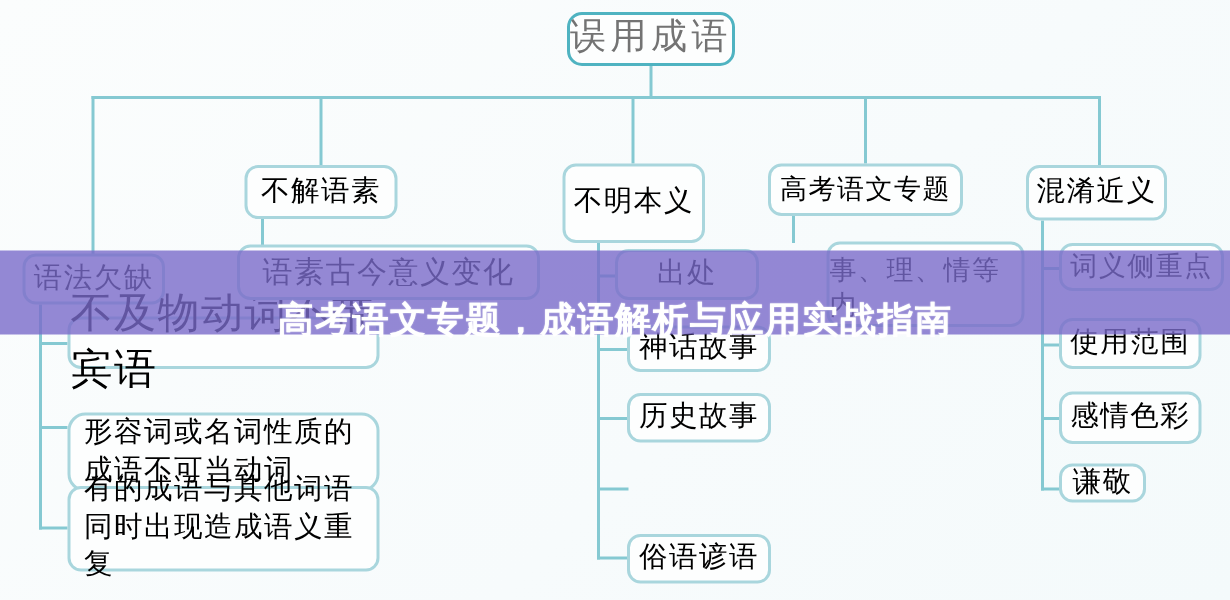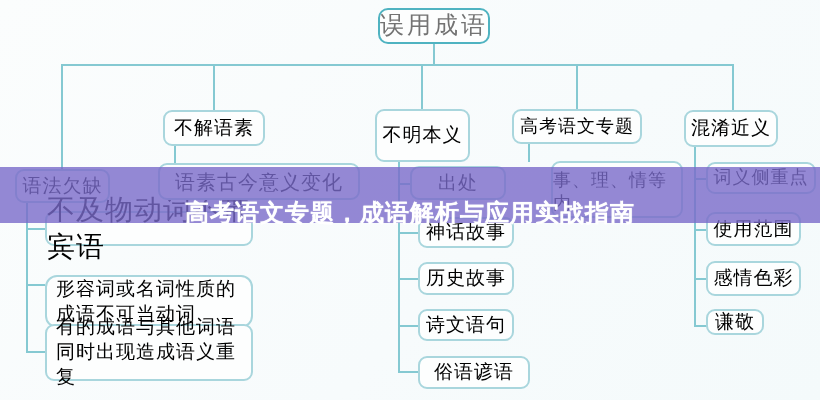--- a/index.html
+++ b/index.html
@@ -79,22 +79,21 @@
   <div class="node multiline" style="left:45px;top:275px;width:208px;height:53px;border-radius:12px;">形容词或名词性质的成语不可当动词</div>
   <div class="node multiline" style="left:45px;top:324px;width:208px;height:57px;">有的成语与其他词语同时出现造成语义重复</div>
 
   <div class="node" style="left:163px;top:110px;width:102px;height:36px;">不解语素</div>
   <div class="node" style="left:158px;top:163px;width:202px;height:37px;font-size:20px;">语素古今意义变化</div>
 
   <div class="node" style="left:375px;top:109px;width:95px;height:53px;">不明本义</div>
   <div class="node" style="left:410px;top:166px;width:96px;height:34px;">出处</div>
   <div class="node" style="left:418px;top:262px;width:96px;height:33px;">历史故事</div>
   <div class="node" style="left:418px;top:217px;width:96px;height:31px;">神话故事</div>
-  <div class="node" style="left:418px;top:309px;width:96px;height:32px;">诗文语句</div>
-  <div class="node" style="left:418px;top:356px;width:112px;height:33px;">俗语谚语</div>
+  <div class="node" style="left:418px;top:356px;width:96px;height:33px;">俗语谚语</div>
 
   <div class="node" style="left:512px;top:109px;width:130px;height:35px;font-size:18px;">高考语文专题</div>
   <div class="node toptext" style="left:527px;top:161px;width:132px;height:57px;margin-left:24px;">事、理、情等内</div>
 
   <div class="node" style="left:684px;top:110px;width:94px;height:37px;">混淆近义</div>
   <div class="node" style="left:706px;top:162px;width:110px;height:32px;font-size:18px;">词义侧重点</div>
   <div class="node" style="left:706px;top:212px;width:95px;height:34px;">使用范围</div>
   <div class="node" style="left:706px;top:261px;width:95px;height:35px;">感情色彩</div>
   <div class="node" style="left:706px;top:309px;width:58px;height:26px;">谦敬</div>
 

